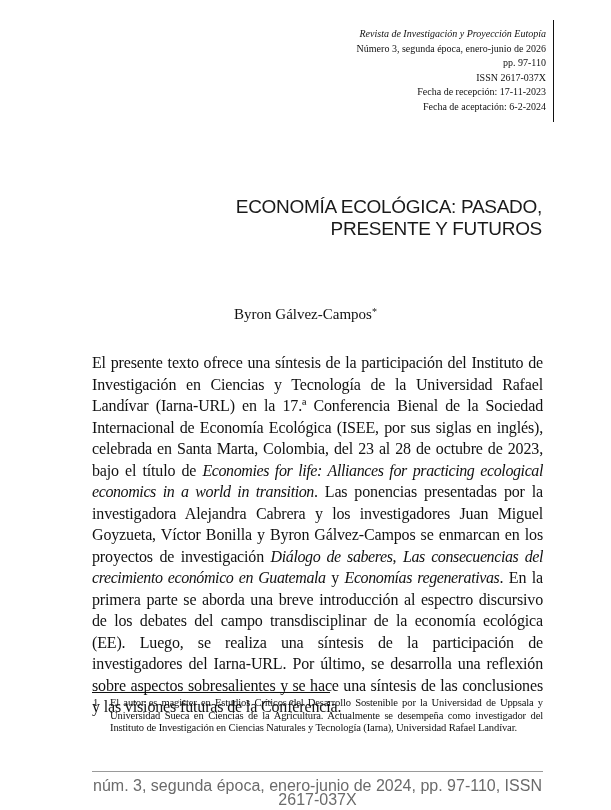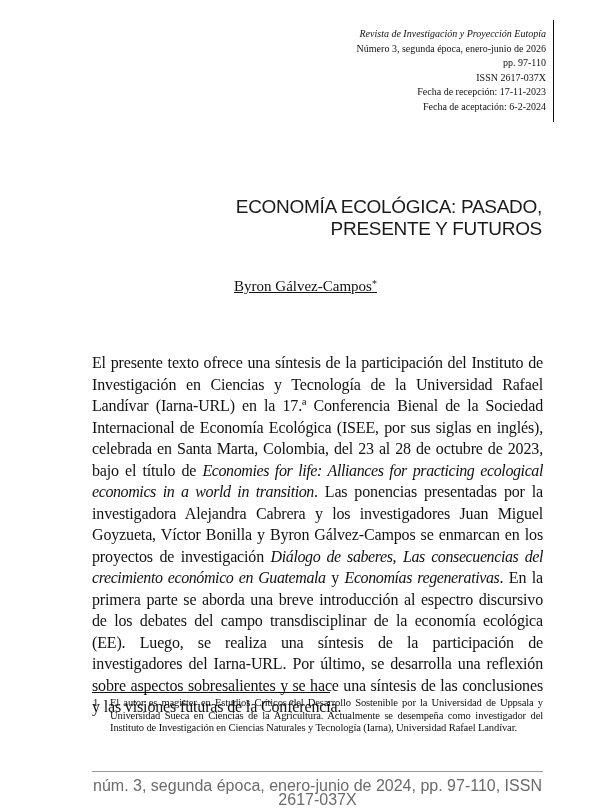--- a/index.html
+++ b/index.html
@@ -44,27 +44,26 @@
       font-family: "Liberation Sans", "DejaVu Sans", sans-serif;
       font-size: 19px;
       line-height: 22px;
       color: #1a1a1a;
       letter-spacing: -0.3px;
       margin-left: 32px;
     }
     .title div { display: block; }
     .author {
       position: absolute;
-      top: 274px;
+      top: 302px;
       left: 0;
       width: 611px;
       text-align: center;
       font-size: 15px;
       line-height: 20px;
-      text-decoration: underline;
     }
     .author sup {
       font-size: 10px;
       vertical-align: 4px;
     }
     .abstract {
       position: absolute;
       top: 352px;
       left: 92px;
       width: 451px;

